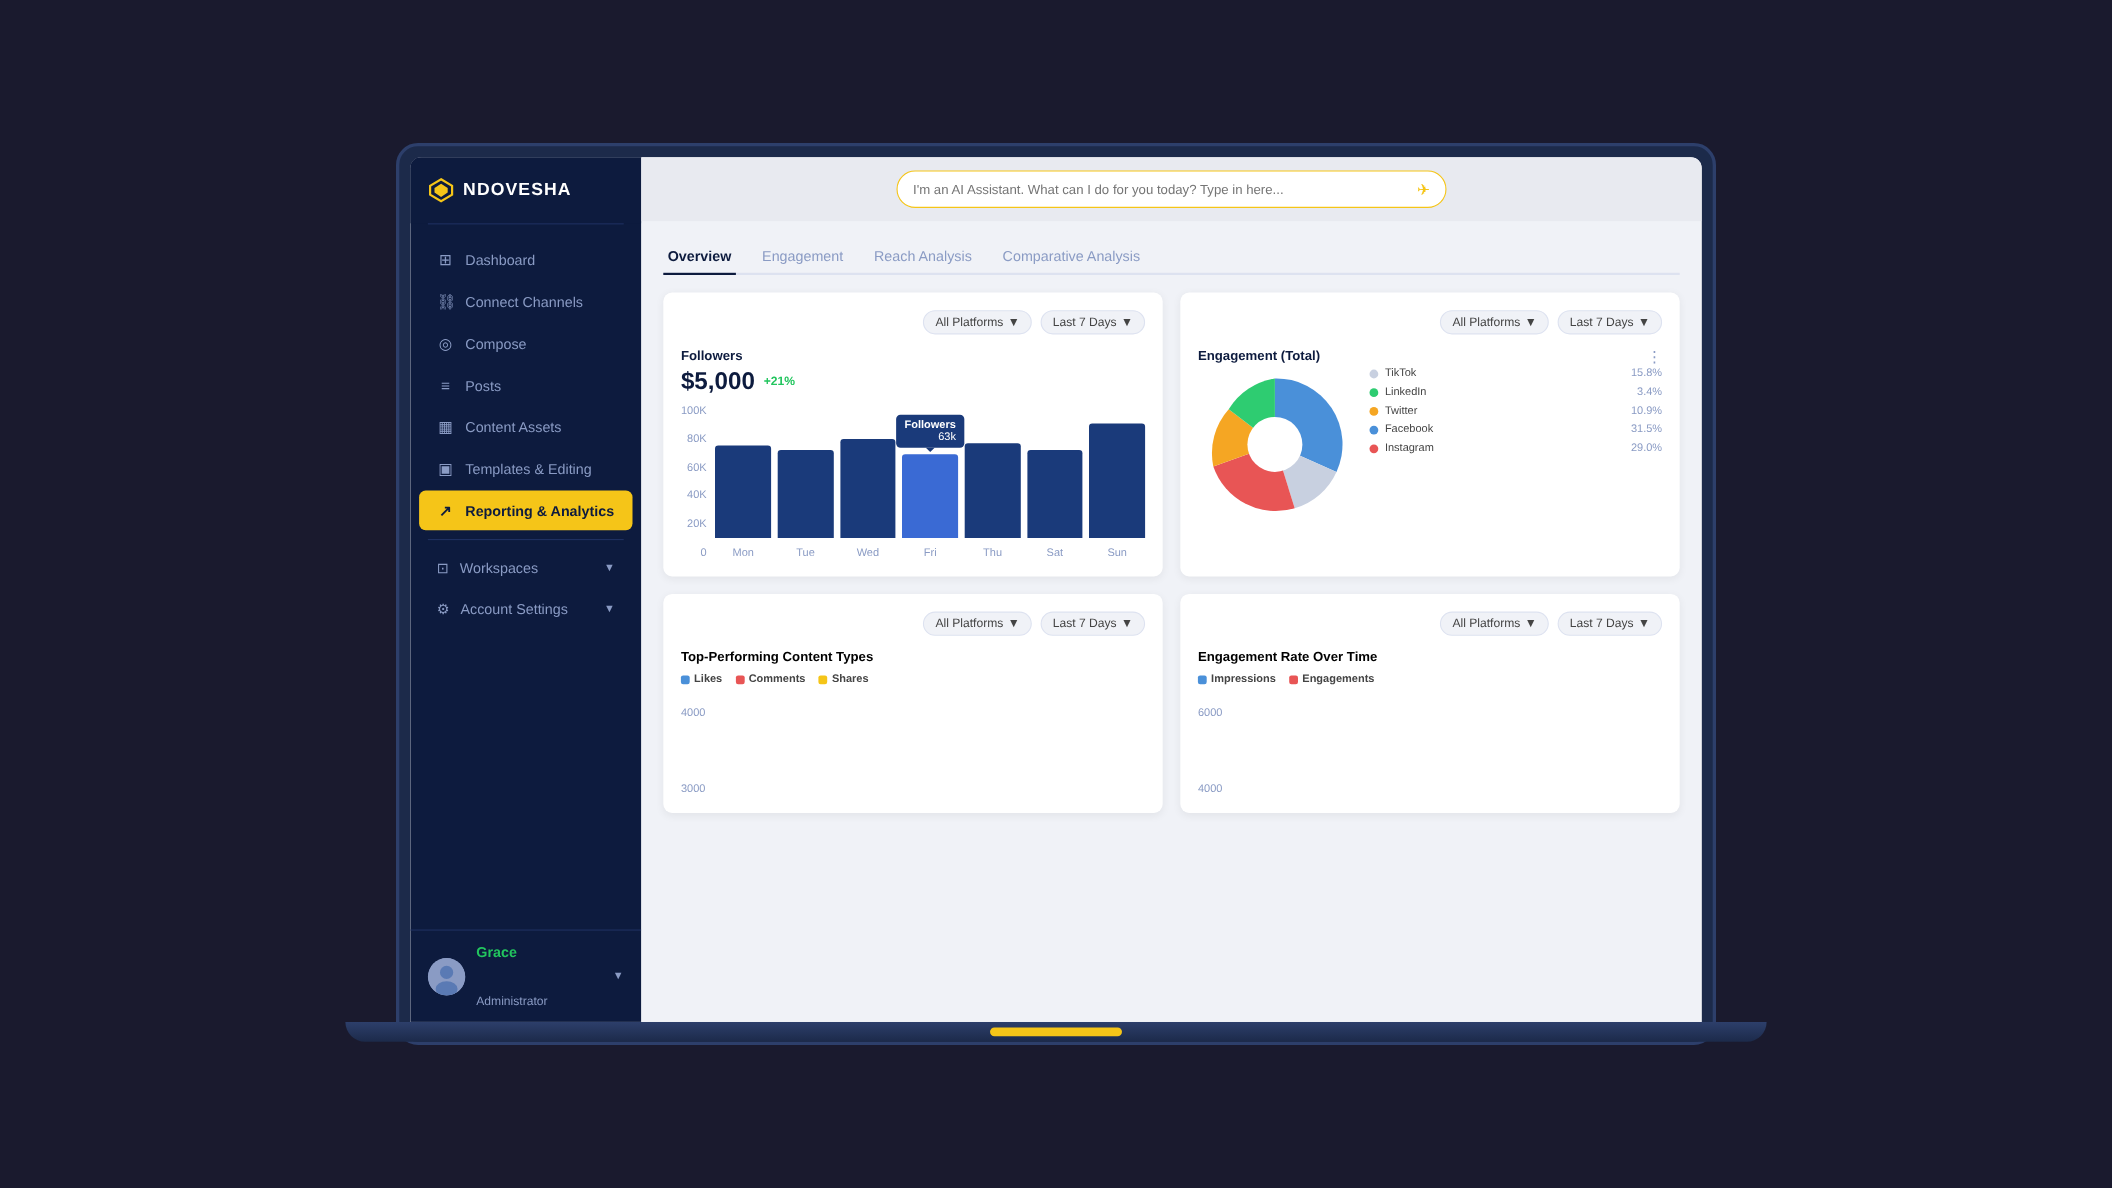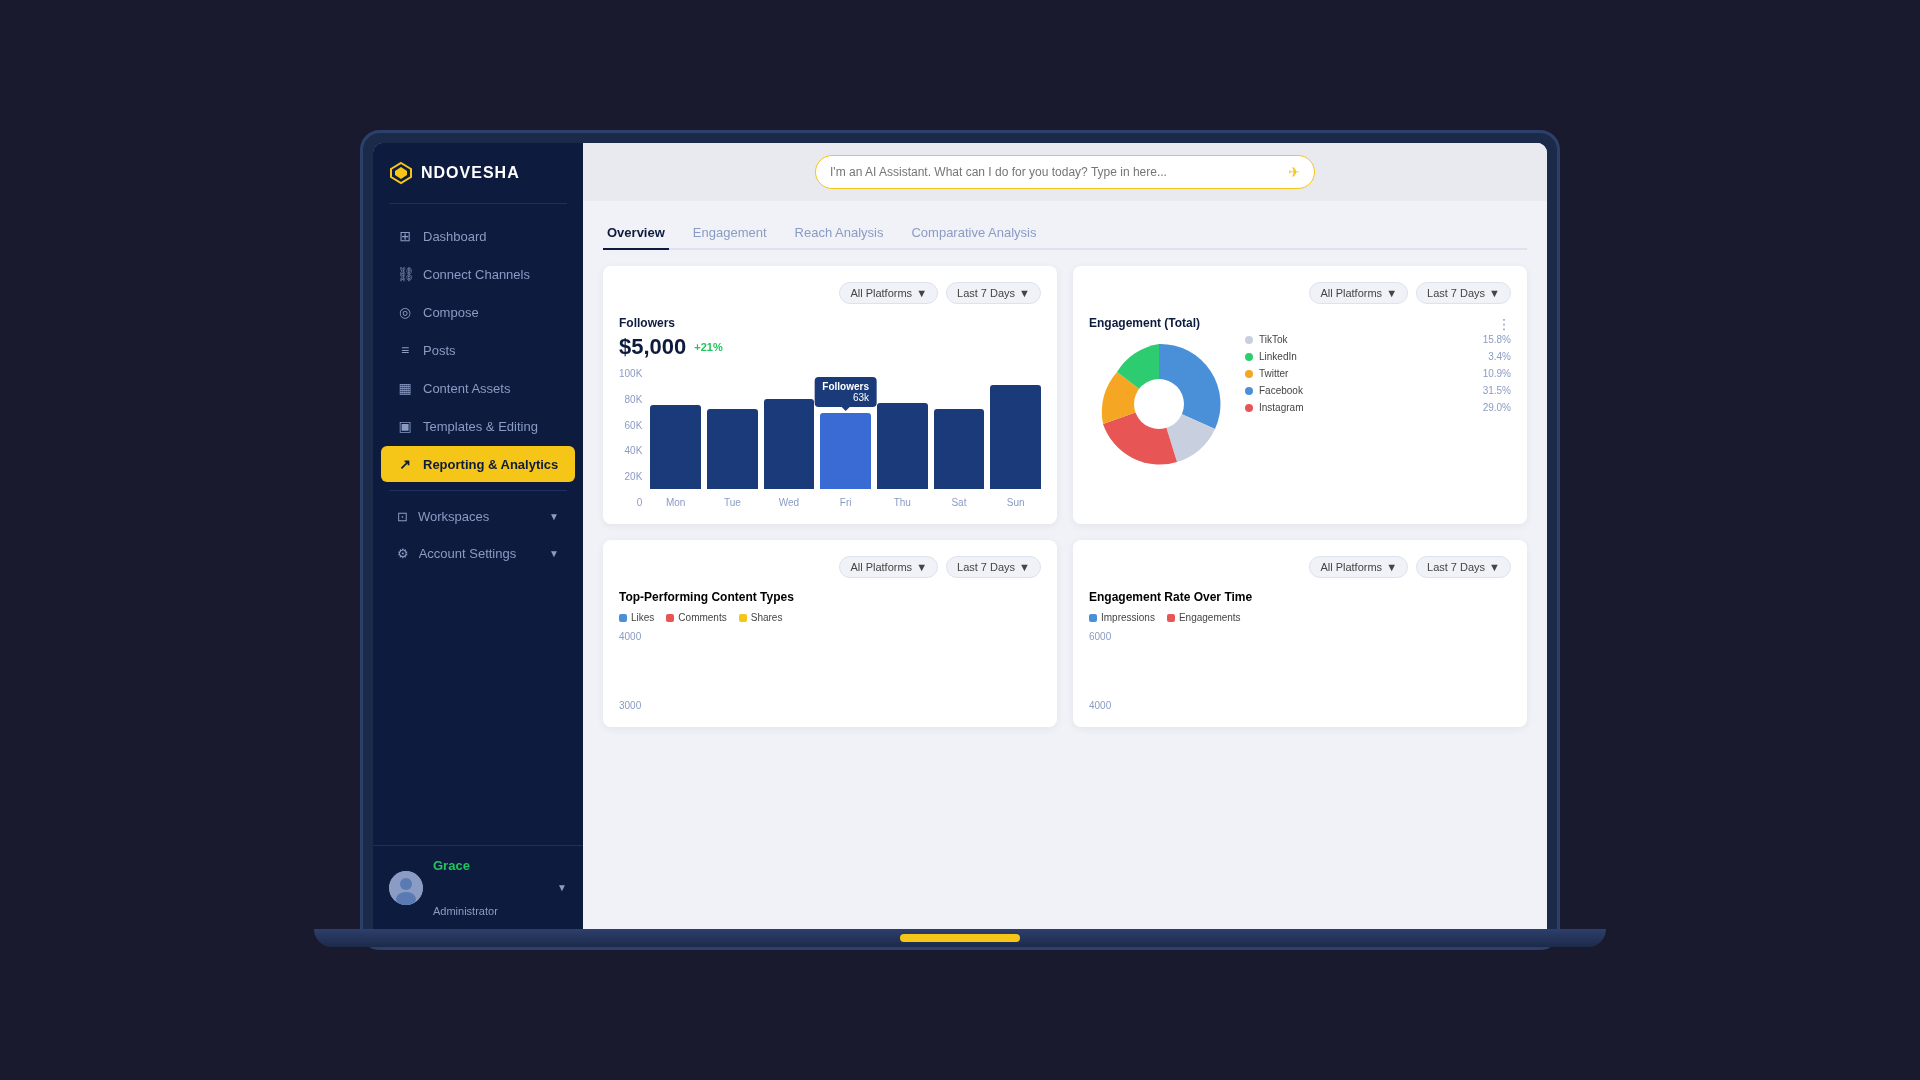--- a/index.html
+++ b/index.html
@@ -371,21 +371,22 @@
     .bottom-chart-title {
       font-size: 12px;
       font-weight: 600;
       color: #000000;
       margin-bottom: 8px;
     }
     .legend-bar {
       display: flex;
       align-items: center;
       gap: 12px;
-      margin-bottom: 8px;
+      margin-bottom: 20px;
+      font-weight: bold;
     }
     .legend-bar-item {
       display: flex;
       align-items: center;
       gap: 4px;
       font-size: 10px;
       color: #444;
     }
     .legend-bar-dot {
       width: 8px;

